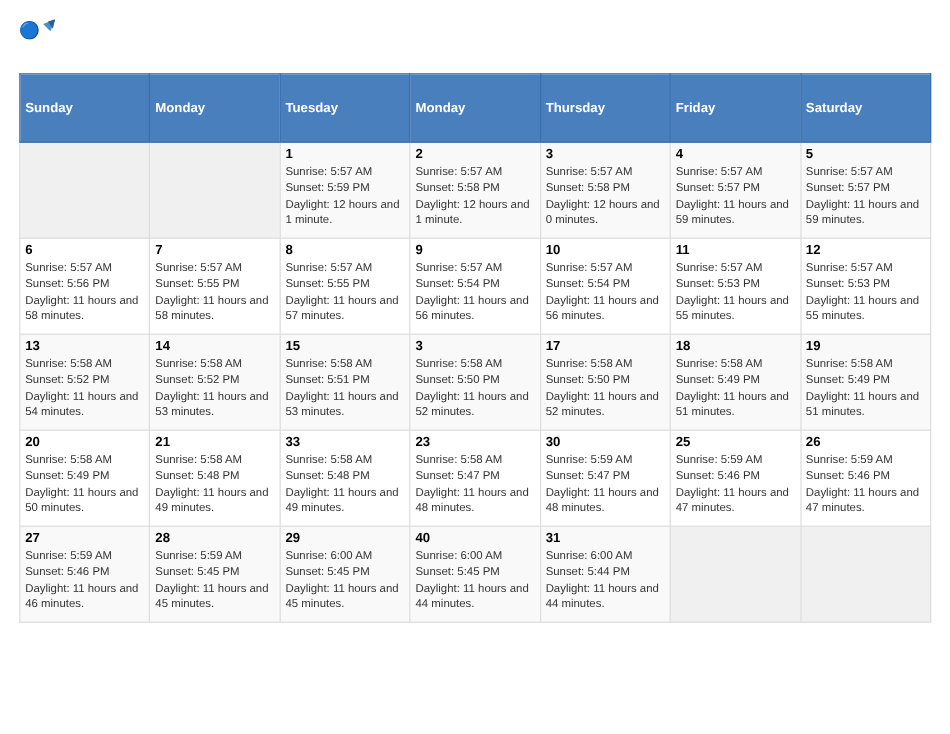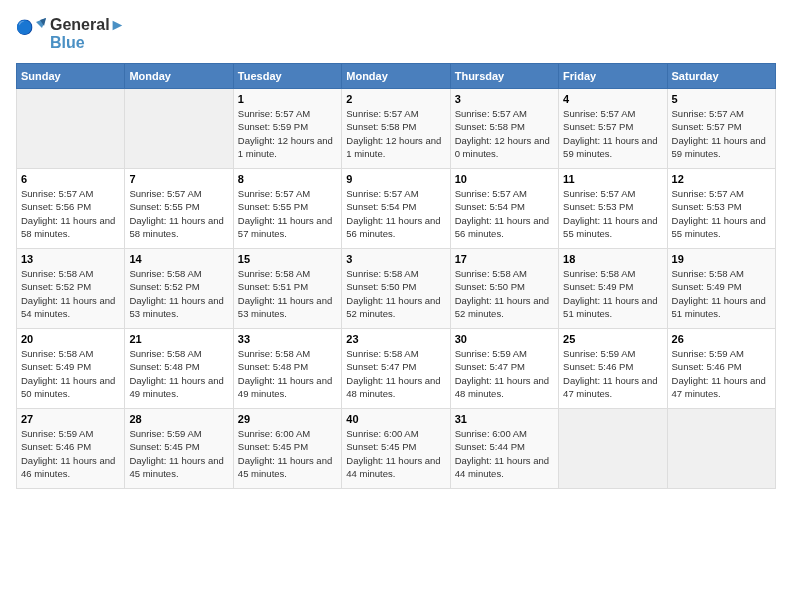--- a/index.html
+++ b/index.html
@@ -36,21 +36,21 @@
     table {
       width: 100%;
       border-collapse: collapse;
       font-size: 10px;
     }
     thead tr th {
       background-color: #4a7fbd;
       color: #fff;
       font-size: 11px;
       font-weight: bold;
-      padding: 6px 4px;
+      padding: 22px 4px;
       text-align: left;
       border: 1px solid #3a6fad;
     }
     tbody tr td {
       border: 1px solid #ddd;
       vertical-align: top;
       padding: 4px;
       width: 108px;
       height: 80px;
       background: #fff;
@@ -78,24 +78,20 @@
 
 <div class="header">
   <div class="logo">
     <div style="display:flex;align-items:center;">
       <div style="margin-right:4px;">
         <svg width="30" height="28" viewBox="0 0 30 28">
           <text y="14" font-size="14" fill="#4a7fbd">🔵</text>
           <polygon points="20,4 30,0 26,10" fill="#4a90c4"></polygon>
           <polygon points="24,2 30,0 28,8" fill="#2a6090"></polygon>
         </svg>
-      </div>
-      <div>
-        <div style="font-size:16px;font-weight:bold;color:#333;line-height:1.1;">General<span style="color:#4a90c4;">►</span></div>
-        <div style="font-size:16px;font-weight:bold;color:#4a90c4;line-height:1.1;">Blue</div>
       </div>
     </div>
   </div>
   <div class="title-block">
     <div class="month-title"></div>
     <div class="location-title"></div>
   </div>
 </div>
 
 <table>

